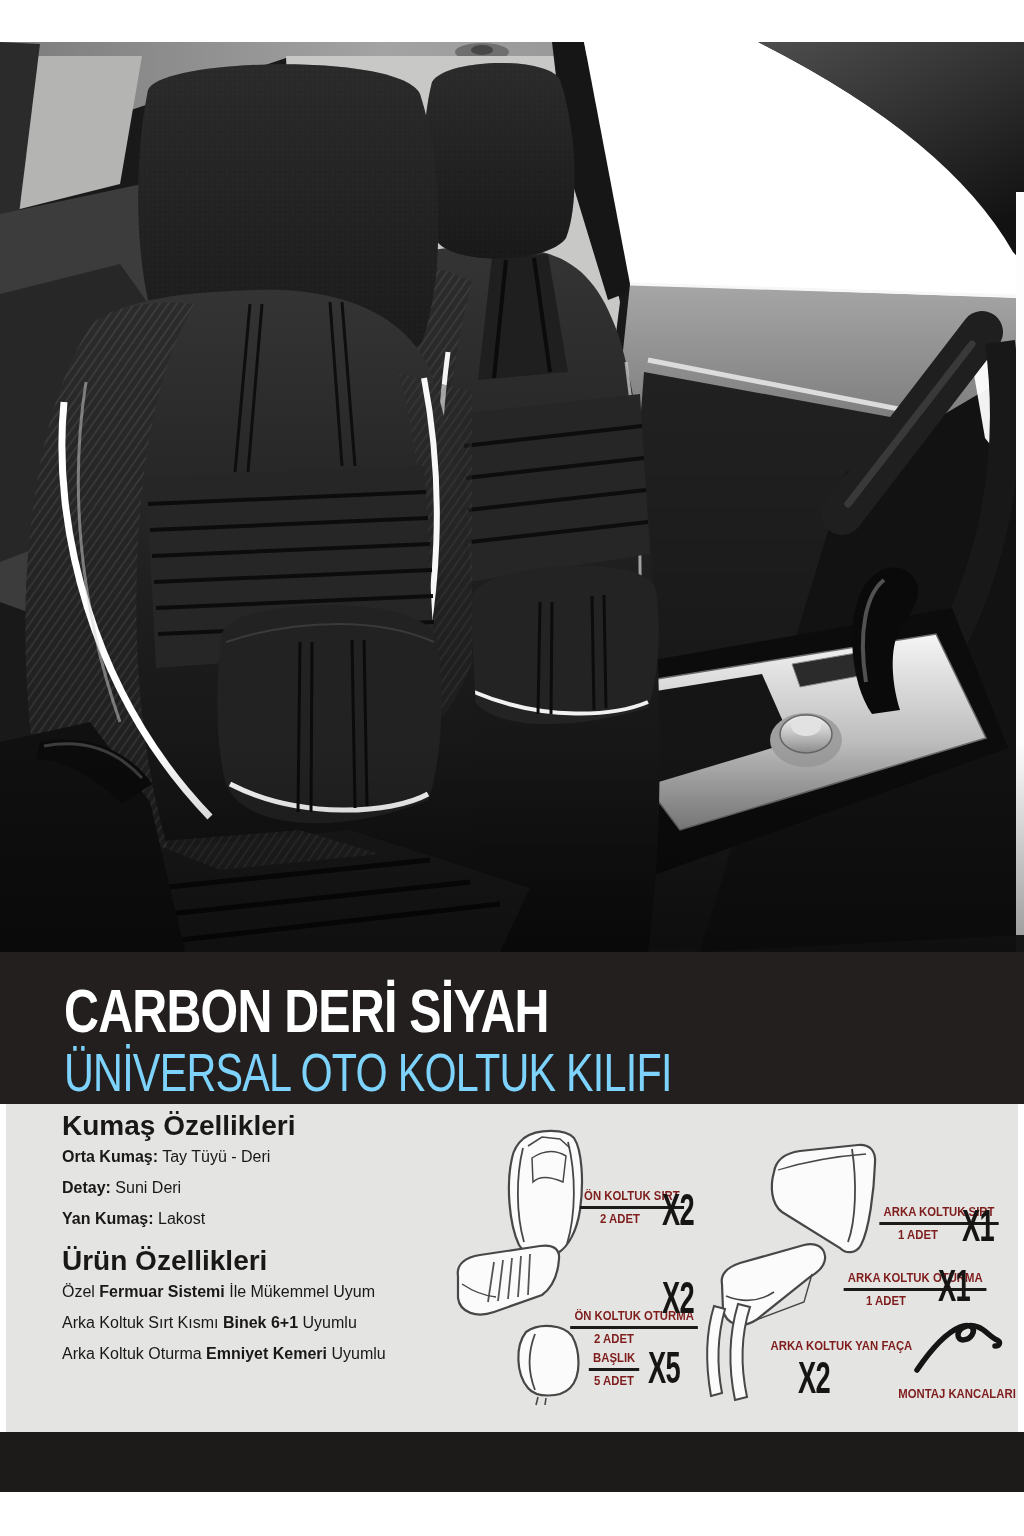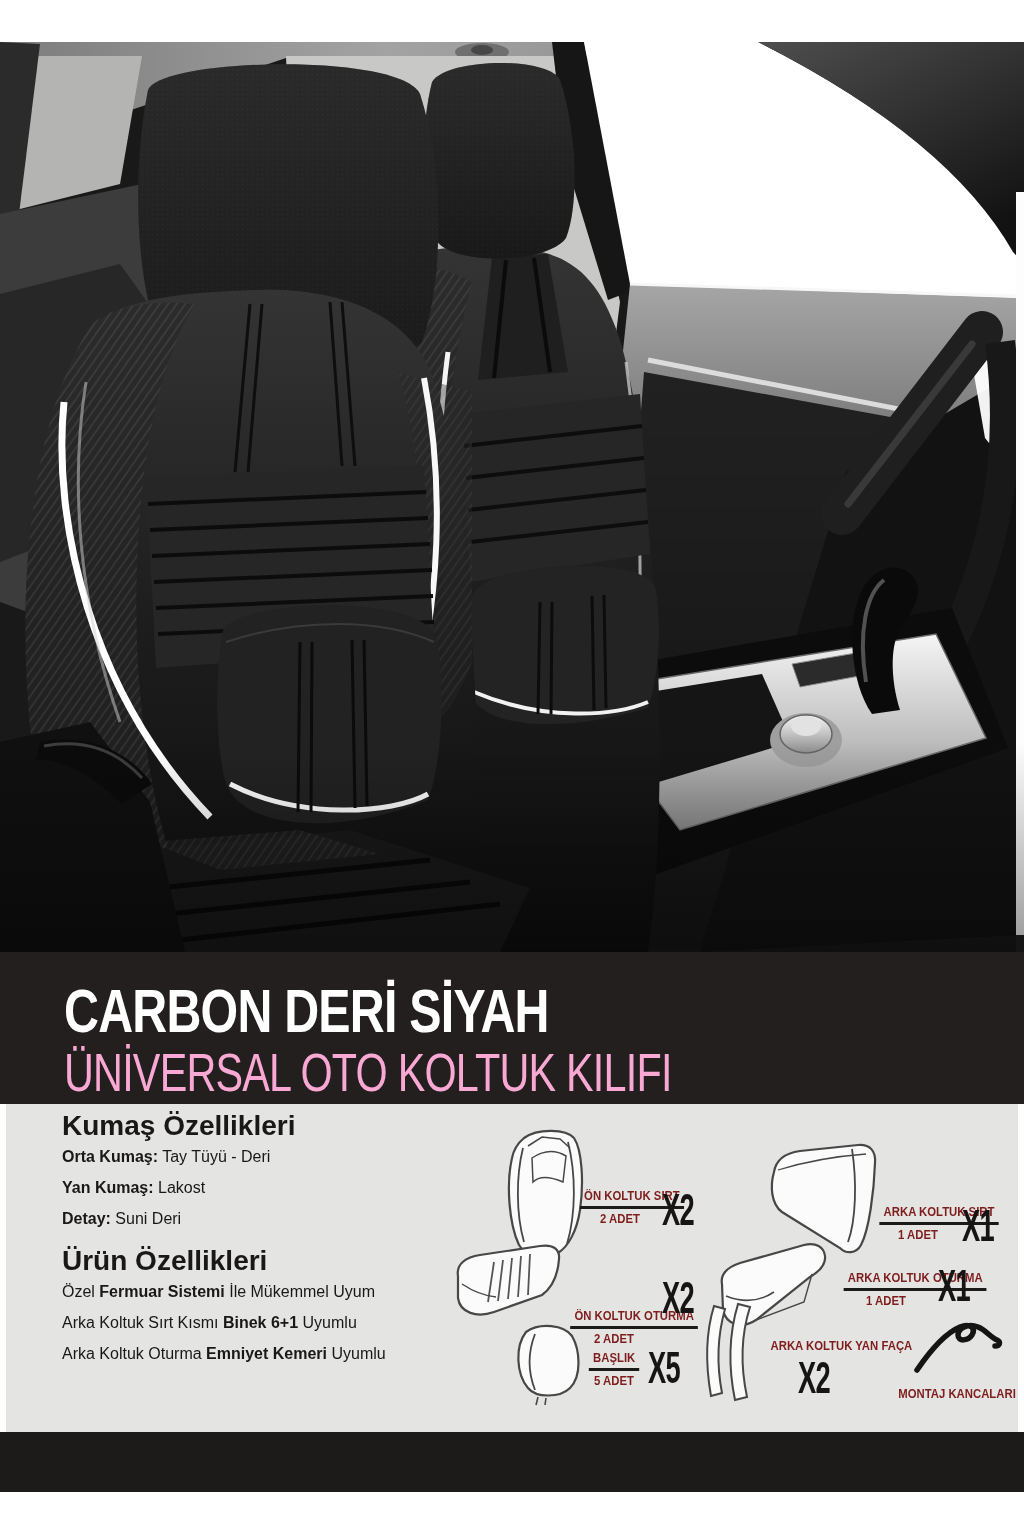--- a/index.html
+++ b/index.html
@@ -6,21 +6,21 @@
   body{
     width:1024px;height:1536px;position:relative;background:#ffffff;
     font-family:"Liberation Sans", sans-serif;overflow:hidden;
   }
   .photo{position:absolute;left:0;top:42px;width:1024px;height:910px;}
   .photo svg{display:block;width:100%;height:100%;}
 
   .title-band{position:absolute;left:0;top:952px;width:1024px;height:152px;background:#221f1e;}
   .t1,.t2{position:absolute;left:64px;color:#ffffff;white-space:nowrap;line-height:1;}
   .t1{top:28px;font-size:62px;font-weight:700;letter-spacing:-1px;text-align:right;}
-  .t2{top:94px;font-size:53px;font-weight:400;letter-spacing:-1px;color:#f9a8d4;}
+  .t2{top:94px;font-size:53px;font-weight:400;letter-spacing:-1px;color:#7dd3fc;}
   .cond{display:inline-block;transform:scaleX(0.78);transform-origin:0 50%;}
 
   .info-panel{position:absolute;left:6px;top:1104px;width:1012px;height:328px;background:#e4e4e2;}
   .bottom-bar{position:absolute;left:0;top:1432px;width:1024px;height:60px;background:#1c1b19;}
 
   .specs{position:absolute;left:62px;top:1110px;width:380px;color:#191817;}
   .spec-h{font-size:28px;font-weight:700;line-height:31px;}
   .spec-row{font-size:16px;line-height:31px;white-space:pre;}
   .spec-row b{font-weight:700;}
   .spec-gap{height:11px;}
@@ -186,22 +186,22 @@
   <div class="t1"><span class="cond">CARBON DERİ SİYAH</span></div>
   <div class="t2"><span class="cond">ÜNİVERSAL OTO KOLTUK KILIFI</span></div>
 </div>
 
 <div class="info-panel"></div>
 <div class="bottom-bar"></div>
 
 <div class="specs">
   <div class="spec-h">Kumaş Özellikleri</div>
   <div class="spec-row"><b>Orta Kumaş:</b> <span>Tay Tüyü - Deri</span></div>
+  <div class="spec-row"><b>Detay:</b> <span>Suni Deri</span></div>
   <div class="spec-row"><b>Yan Kumaş:</b> <span>Lakost</span></div>
-  <div class="spec-row"><b>Detay:</b> <span>Suni Deri</span></div>
   <div class="spec-gap"></div>
   <div class="spec-h">Ürün Özellikleri</div>
   <div class="spec-row"><span>Özel </span><b>Fermuar Sistemi</b><span> İle Mükemmel Uyum</span></div>
   <div class="spec-row"><span>Arka Koltuk Sırt Kısmı </span><b>Binek 6+1</b><span> Uyumlu</span></div>
   <div class="spec-row"><span>Arka Koltuk Oturma </span><b>Emniyet Kemeri</b><span> Uyumlu</span></div>
 </div>
 
 <div class="part-icon" style="left:490px;top:1126px;width:108px;height:140px;">
   <svg viewBox="0 0 108 140">
     <path d="M34,12 C48,2 76,3 84,12 C92,24 94,56 90,84 C87,104 79,120 68,127 C52,135 36,131 29,119 C19,98 16,58 22,32 C24,22 28,17 34,12 Z" fill="#fbfbfb" stroke="#474747" stroke-width="2.2"></path>

